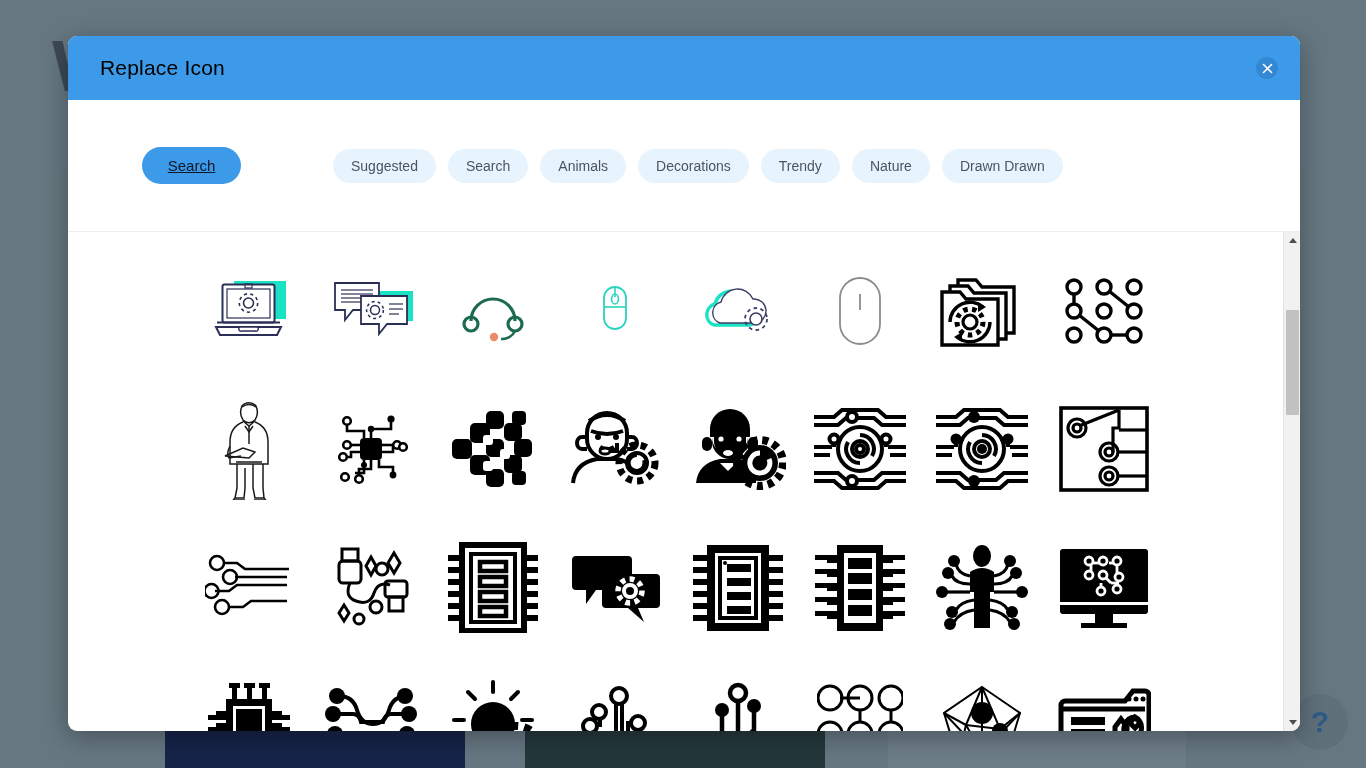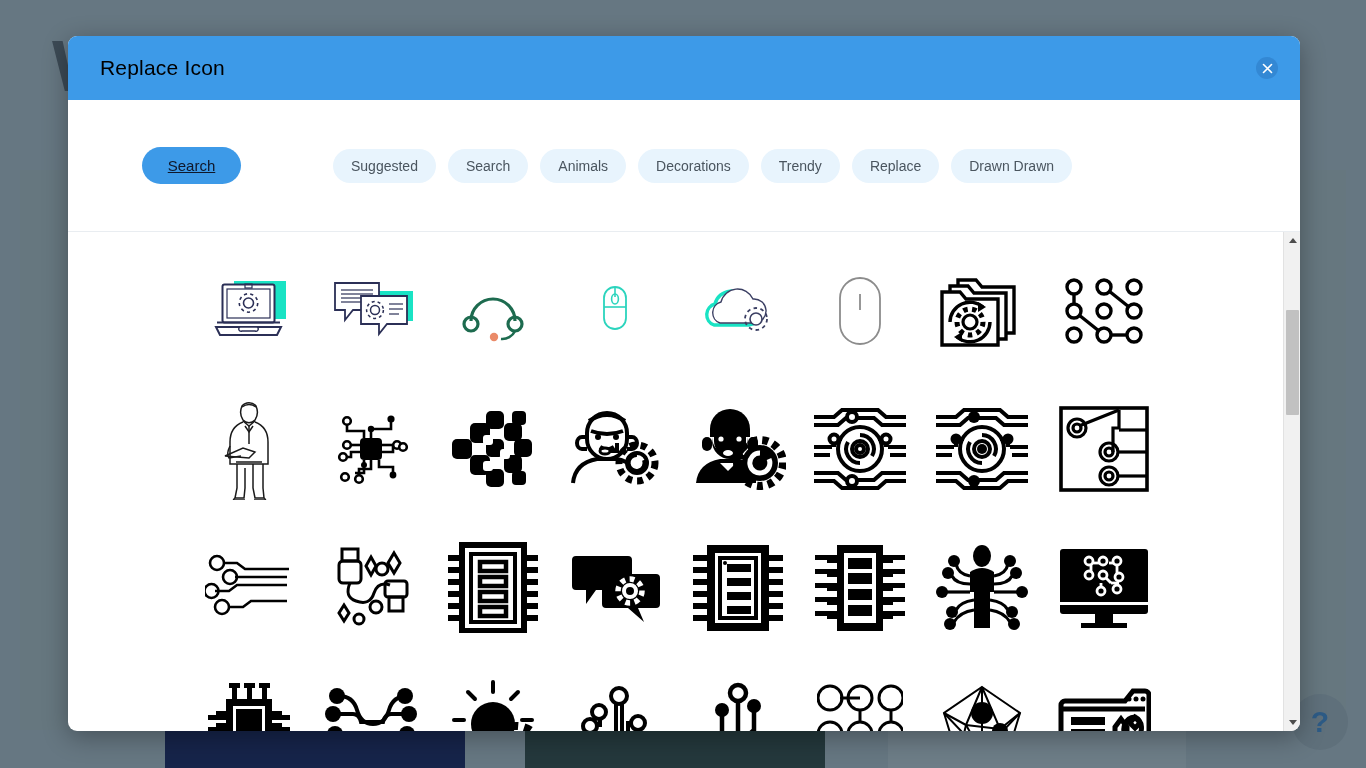--- a/index.html
+++ b/index.html
@@ -221,21 +221,21 @@
   <div class="toolbar">
 
     <button class="search-btn">Search</button>
 
     <div class="chips">
       <button class="chip">Suggested</button>
       <button class="chip">Search</button>
       <button class="chip">Animals</button>
       <button class="chip">Decorations</button>
       <button class="chip">Trendy</button>
-      <button class="chip">Replace</button>
+      <button class="chip">Nature</button>
       <button class="chip">Drawn Drawn</button>
     </div>
   </div>
 
   <div class="grid-area">
     <div class="grid-scroll">
       <div class="icon-grid">
 
         <div class="icon-cell">
           <svg width="86" height="72" viewBox="0 0 86 72">

